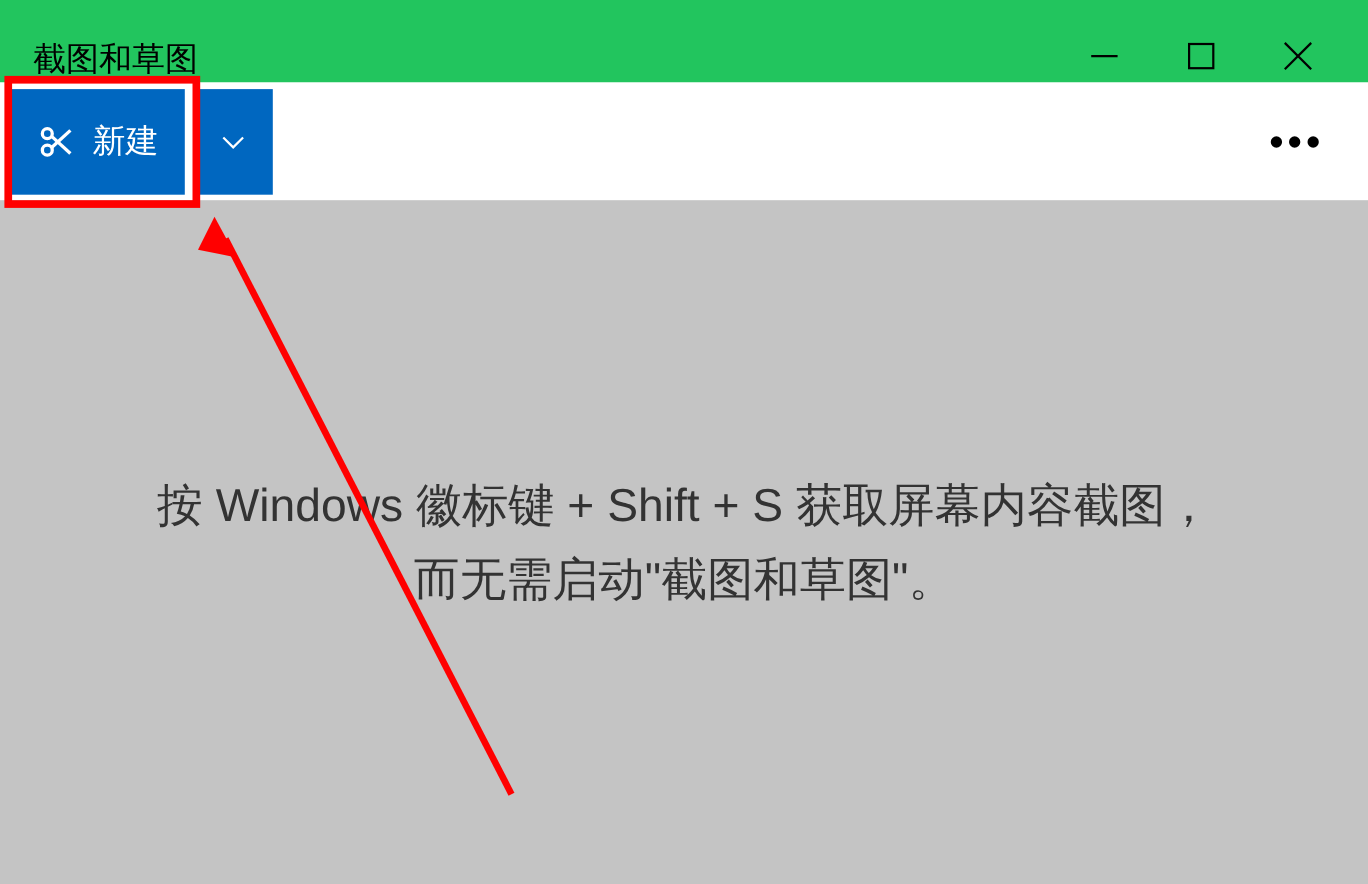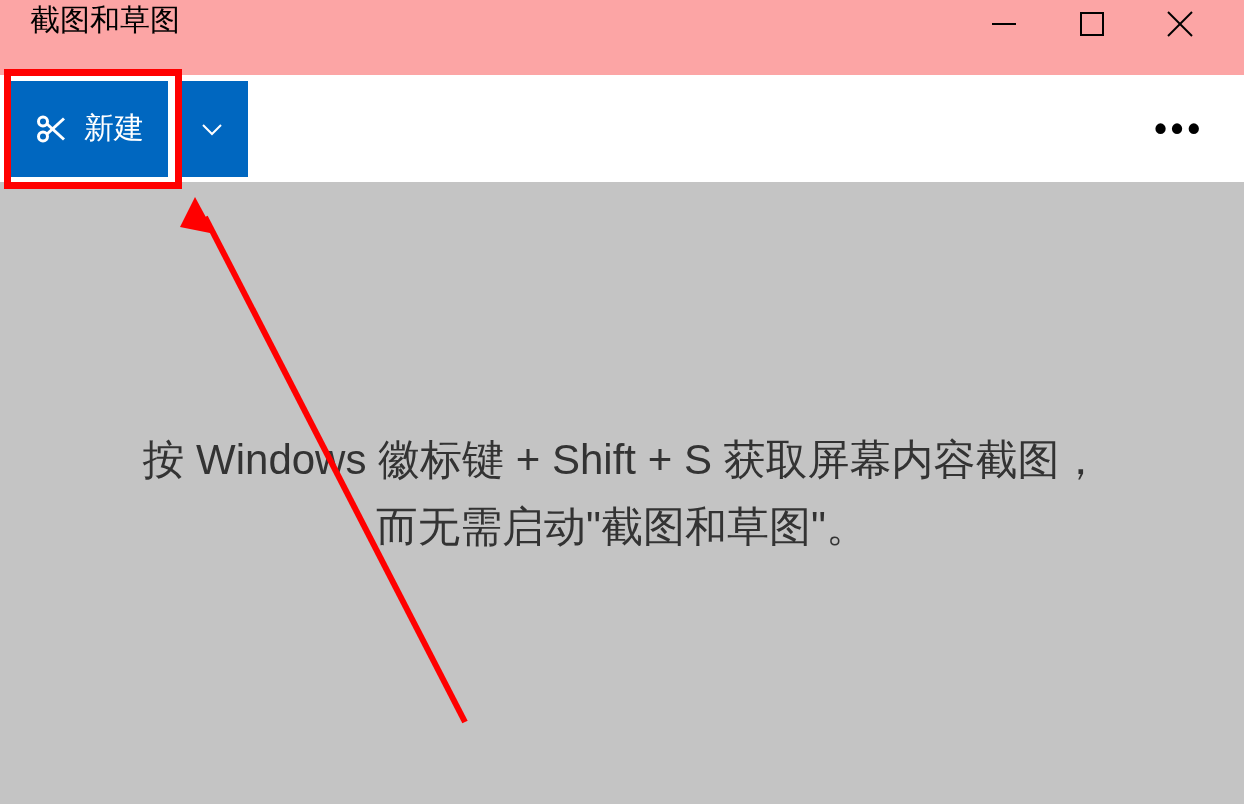--- a/index.html
+++ b/index.html
@@ -10,23 +10,23 @@
     body {
       font-family: "Microsoft YaHei", "Segoe UI", sans-serif;
       width: 1244px;
       height: 804px;
       overflow: hidden;
       background: #fff;
     }
     .title-bar {
       height: 75px;
       display: flex;
-      align-items: flex-start;
+      align-items: flex-end;
       justify-content: space-between;
-      background: #fca5a5;
+      background: #22c55e;
       padding-left: 30px;
     }
     .title-bar .title {
       font-size: 30px;
       color: #000;
       font-weight: 400;
     }
     .window-controls {
       display: flex;
       align-items: center;

